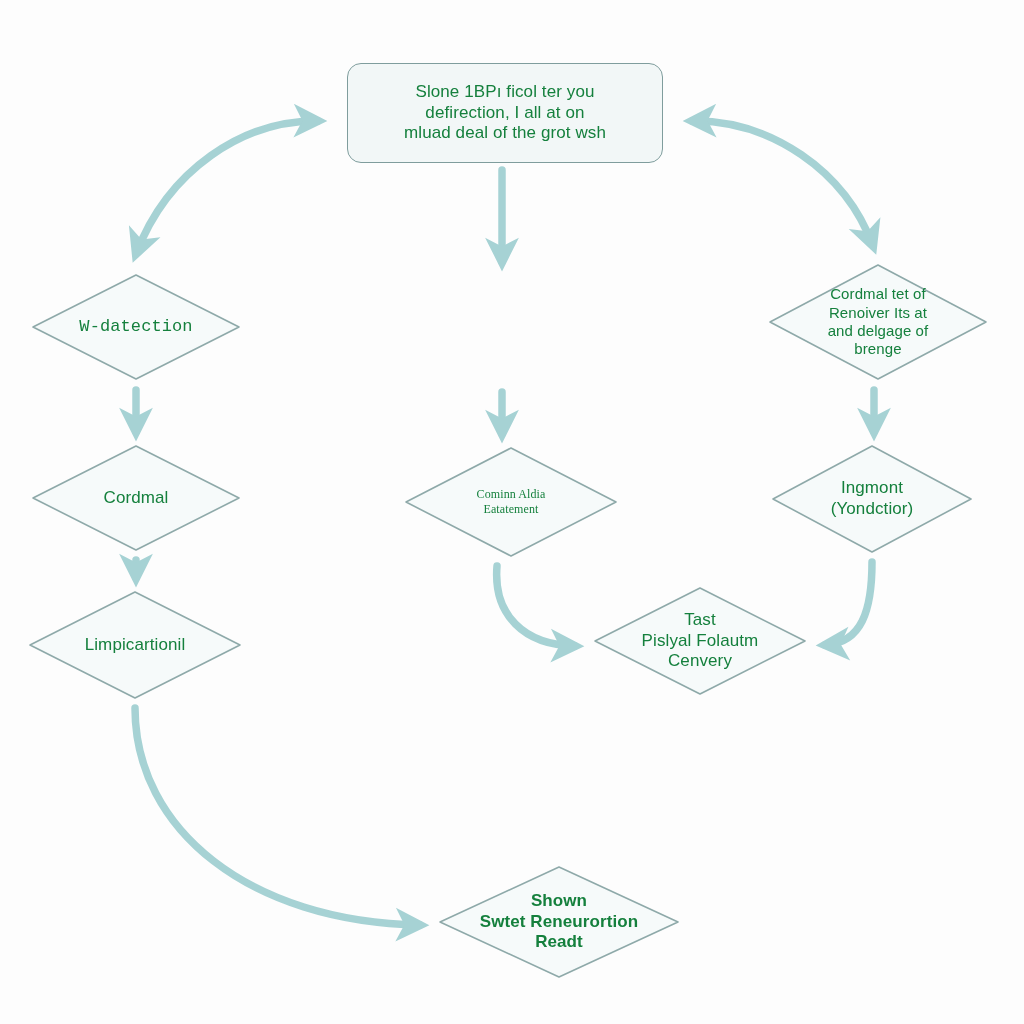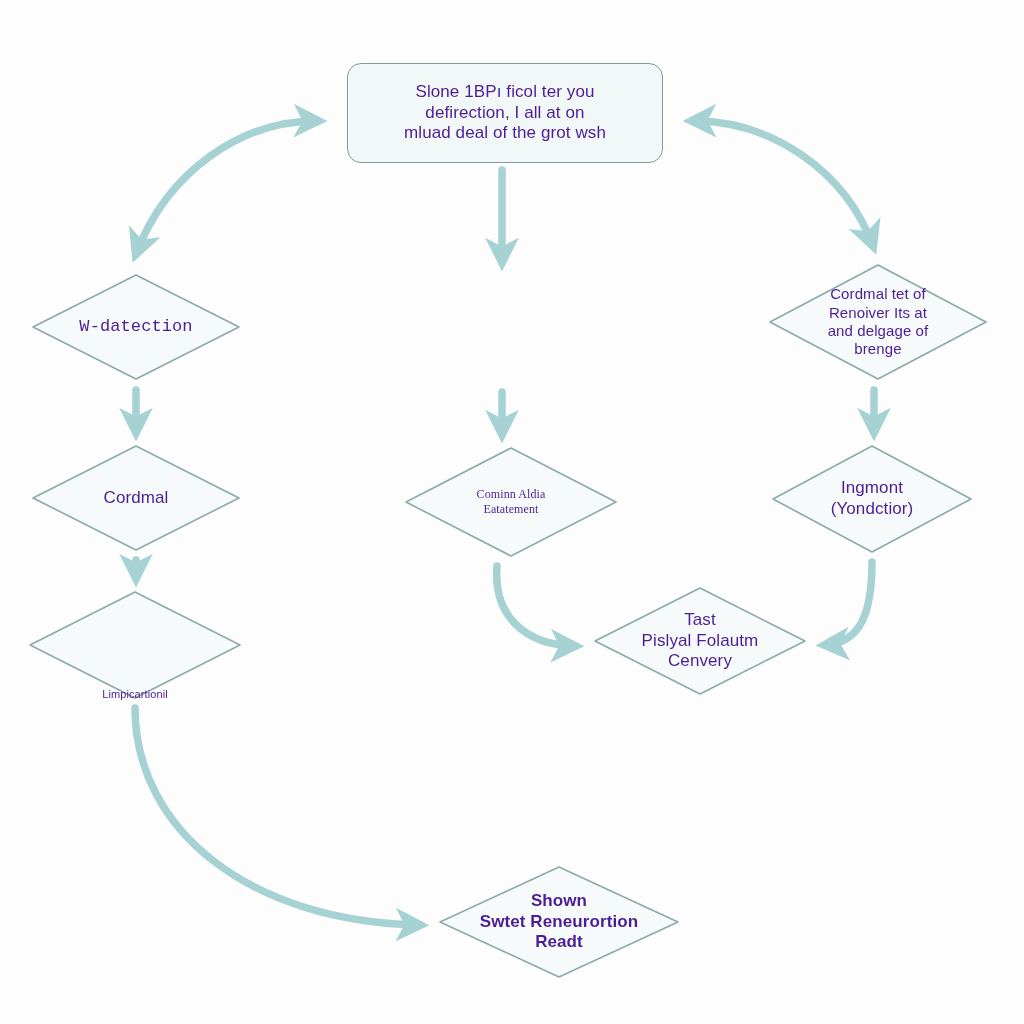--- a/index.html
+++ b/index.html
@@ -27,21 +27,21 @@
     width: 1024px;
     height: 1024px;
   }
   .node {
     position: absolute;
     box-sizing: border-box;
     display: flex;
     align-items: center;
     justify-content: center;
     text-align: center;
-    color: #4c1d95;
+    color: #15803d;
     background: #f6fafa;
     border: 1.6px solid #8ea9a9;
     z-index: 3;
   }
   .node-label {
     display: block;
     line-height: 1.22;
     white-space: pre-line;
     letter-spacing: 0.1px;
   }
@@ -131,21 +131,21 @@
     <span class="node-label">W-datection</span>
   </div>
 
   <div class="node shape-diamond" style="left:30px; top:443px; width:212px; height:110px; font-size:17px;">
     <svg class="diamond-svg" viewBox="0 0 212 110" preserveAspectRatio="none">
       <path d="M106,3 L209,55 L106,107 L3,55 Z" fill="#f6fafa" stroke="#8ea9a9" stroke-width="1.6" stroke-linejoin="round"></path>
     </svg>
     <span class="node-label">Cordmal</span>
   </div>
 
-  <div class="node shape-diamond" style="left:27px; top:589px; width:216px; height:112px; font-size:11px;align-items:flex-end;">
+  <div class="node shape-diamond" style="left:27px; top:589px; width:216px; height:112px; font-size:17px;">
     <svg class="diamond-svg" viewBox="0 0 216 112" preserveAspectRatio="none">
       <path d="M108,3 L213,56 L108,109 L3,56 Z" fill="#f6fafa" stroke="#8ea9a9" stroke-width="1.6" stroke-linejoin="round"></path>
     </svg>
     <span class="node-label">Limpicartionil</span>
   </div>
 
 
   <div class="node shape-diamond" style="left:403px; top:445px; width:216px; height:114px; font-size:12px;font-family:Liberation Serif, serif;">
     <svg class="diamond-svg" viewBox="0 0 216 114" preserveAspectRatio="none">
       <path d="M108,3 L213,57 L108,111 L3,57 Z" fill="#f6fafa" stroke="#8ea9a9" stroke-width="1.6" stroke-linejoin="round"></path>

